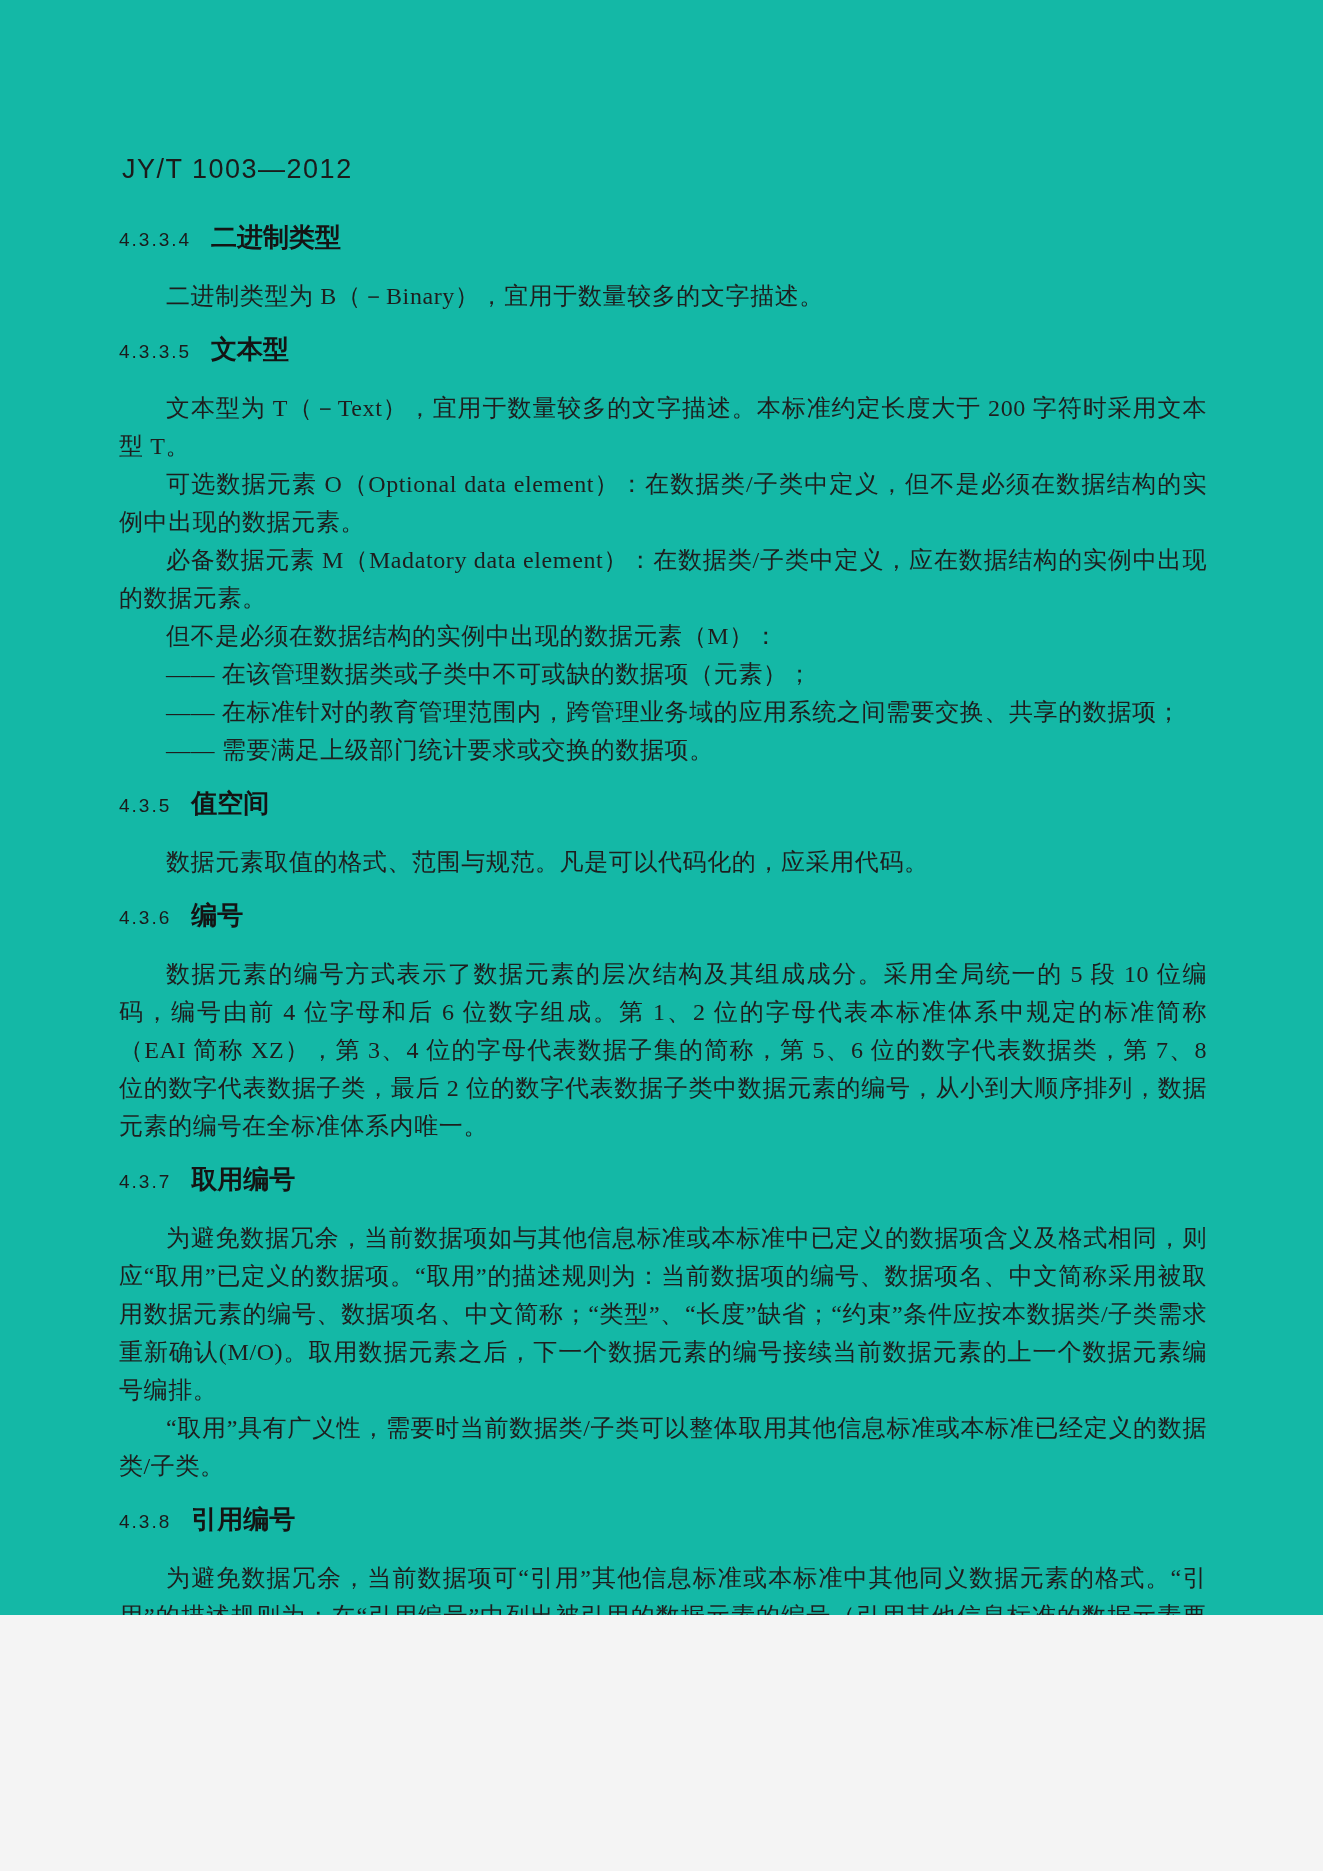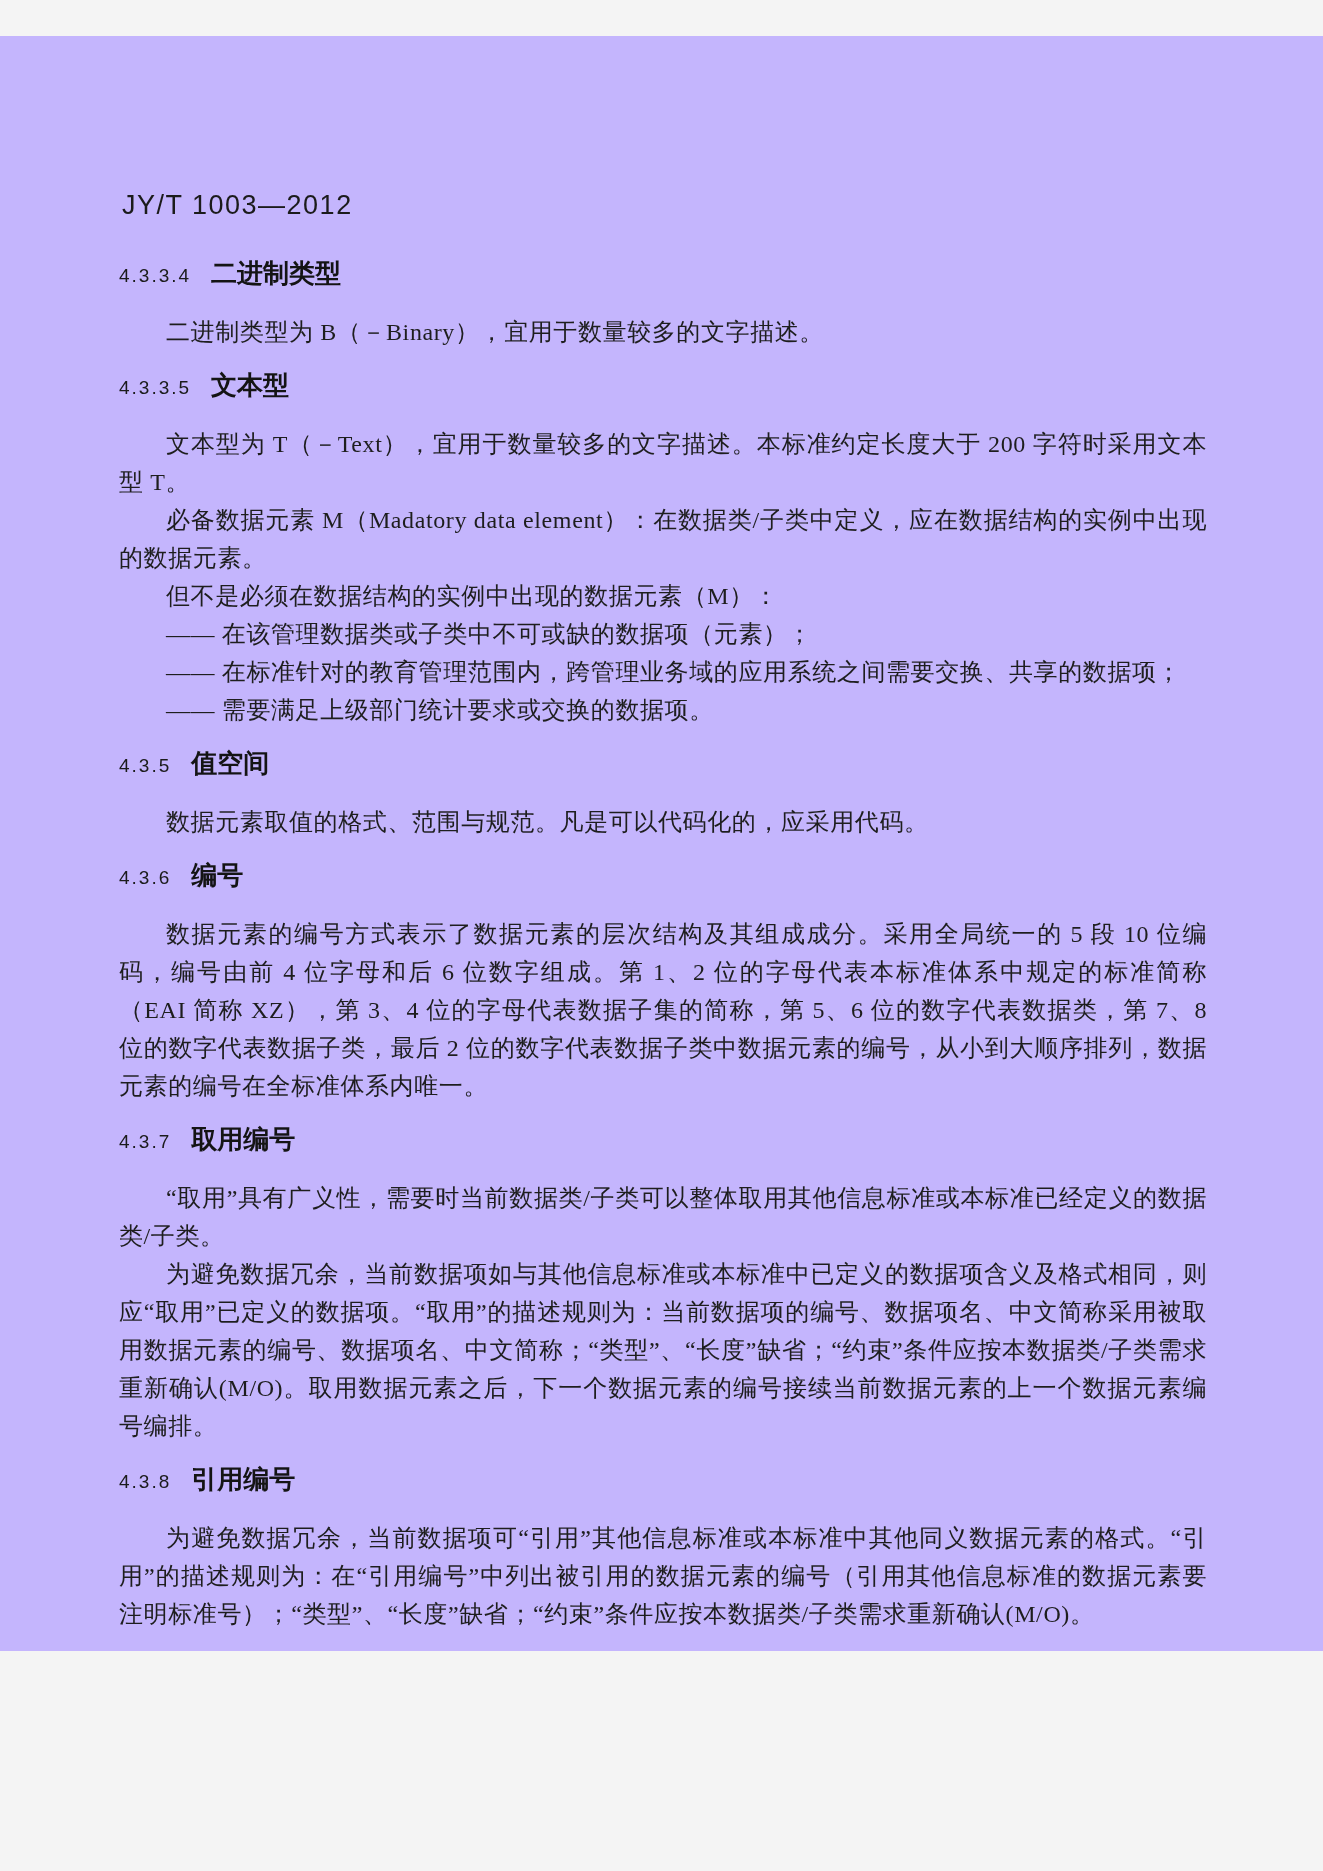--- a/index.html
+++ b/index.html
@@ -4,24 +4,23 @@
 <style>
   html, body { margin: 0; padding: 0; }
   body {
     width: 1323px; height: 1871px;
     background: #f4f4f4;
     font-family: "Liberation Serif", "DejaVu Serif", serif;
   }
   .page {
     position: relative;
     width: 1323px; height: 1615px;
-    background: #c4b5fd;
+    background: #14b8a6;
     color: #1e1e1e;
     overflow: hidden;
-    margin-top: 36px;
   }
   .doc-header {
     position: absolute;
     top: 152px; left: 122px;
     font-family: "Liberation Sans", "DejaVu Sans", sans-serif;
     font-size: 27px;
     line-height: 34px;
     letter-spacing: 1.5px;
     color: #1b1b1b;
   }
@@ -90,20 +89,21 @@
       <span class="sec-title">二进制类型</span>
     </div>
     <p class="body-par">二进制类型为 B（－Binary），宜用于数量较多的文字描述。</p>
 
     <div class="sec-heading">
       <span class="sec-num">4.3.3.5</span>
       <span class="sec-title">文本型</span>
     </div>
     <p class="body-par">文本型为 T（－Text），宜用于数量较多的文字描述。本标准约定长度大于 200 字符时采用文本型 T。</p>
 
+    <p class="body-par">可选数据元素 O（Optional data element）：在数据类/子类中定义，但不是必须在数据结构的实例中出现的数据元素。</p>
     <p class="body-par">必备数据元素 M（Madatory data element）：在数据类/子类中定义，应在数据结构的实例中出现的数据元素。</p>
     <p class="body-par">但不是必须在数据结构的实例中出现的数据元素（M）：</p>
     <p class="bullet-par">—— 在该管理数据类或子类中不可或缺的数据项（元素）；</p>
     <p class="bullet-par">—— 在标准针对的教育管理范围内，跨管理业务域的应用系统之间需要交换、共享的数据项；</p>
     <p class="bullet-par">—— 需要满足上级部门统计要求或交换的数据项。</p>
 
     <div class="sec-heading">
       <span class="sec-num">4.3.5</span>
       <span class="sec-title">值空间</span>
     </div>
@@ -112,22 +112,22 @@
     <div class="sec-heading">
       <span class="sec-num">4.3.6</span>
       <span class="sec-title">编号</span>
     </div>
     <p class="body-par">数据元素的编号方式表示了数据元素的层次结构及其组成成分。采用全局统一的 5 段 10 位编码，编号由前 4 位字母和后 6 位数字组成。第 1、2 位的字母代表本标准体系中规定的标准简称（EAI 简称 XZ），第 3、4 位的字母代表数据子集的简称，第 5、6 位的数字代表数据类，第 7、8 位的数字代表数据子类，最后 2 位的数字代表数据子类中数据元素的编号，从小到大顺序排列，数据元素的编号在全标准体系内唯一。</p>
 
     <div class="sec-heading">
       <span class="sec-num">4.3.7</span>
       <span class="sec-title">取用编号</span>
     </div>
+    <p class="body-par">为避免数据冗余，当前数据项如与其他信息标准或本标准中已定义的数据项含义及格式相同，则应“取用”已定义的数据项。“取用”的描述规则为：当前数据项的编号、数据项名、中文简称采用被取用数据元素的编号、数据项名、中文简称；“类型”、“长度”缺省；“约束”条件应按本数据类/子类需求重新确认(M/O)。取用数据元素之后，下一个数据元素的编号接续当前数据元素的上一个数据元素编号编排。</p>
     <p class="body-par">“取用”具有广义性，需要时当前数据类/子类可以整体取用其他信息标准或本标准已经定义的数据类/子类。</p>
-    <p class="body-par">为避免数据冗余，当前数据项如与其他信息标准或本标准中已定义的数据项含义及格式相同，则应“取用”已定义的数据项。“取用”的描述规则为：当前数据项的编号、数据项名、中文简称采用被取用数据元素的编号、数据项名、中文简称；“类型”、“长度”缺省；“约束”条件应按本数据类/子类需求重新确认(M/O)。取用数据元素之后，下一个数据元素的编号接续当前数据元素的上一个数据元素编号编排。</p>
 
     <div class="sec-heading">
       <span class="sec-num">4.3.8</span>
       <span class="sec-title">引用编号</span>
     </div>
     <p class="body-par">为避免数据冗余，当前数据项可“引用”其他信息标准或本标准中其他同义数据元素的格式。“引用”的描述规则为：在“引用编号”中列出被引用的数据元素的编号（引用其他信息标准的数据元素要注明标准号）；“类型”、“长度”缺省；“约束”条件应按本数据类/子类需求重新确认(M/O)。</p>
 
   </div>
 
   <div class="page-number">6</div>

